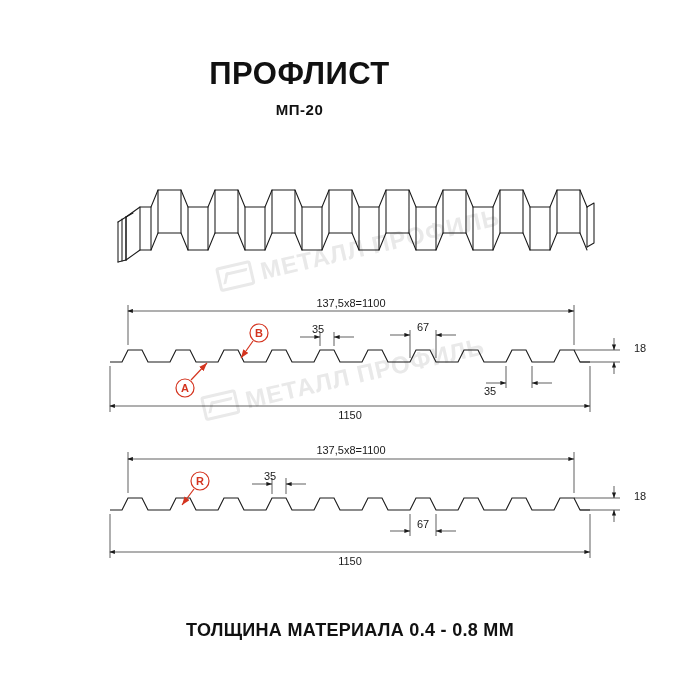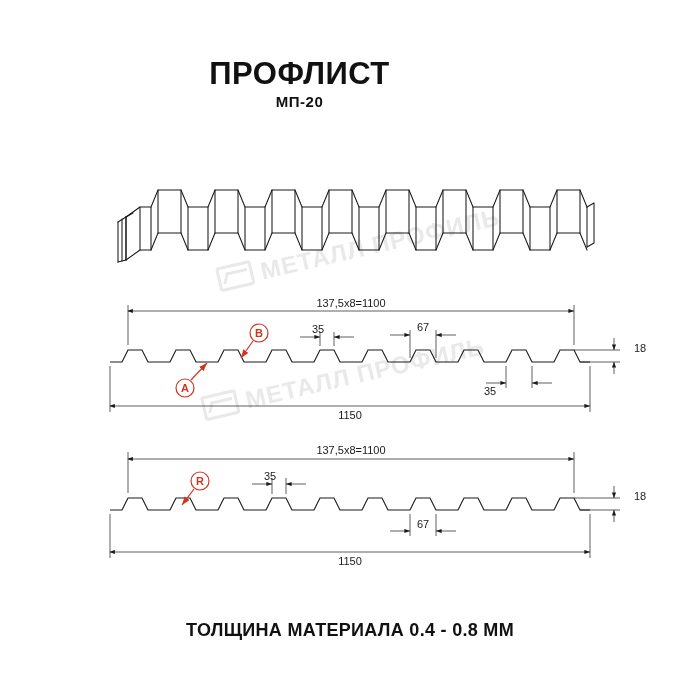--- a/index.html
+++ b/index.html
@@ -29,21 +29,21 @@
     text-align: center;
   }
   .title {
     font-size: 31px;
     font-weight: bold;
     letter-spacing: 0.5px;
     color: #111;
     line-height: 1.05;
   }
   .subtitle {
-    margin-top: 2px;
+    margin-top: 10px;
     font-size: 15px;
     font-weight: bold;
     color: #111;
     letter-spacing: 0.5px;
   }
   .footer-note {
     position: absolute;
     top: 620px;
     left: 0;
     width: 700px;

